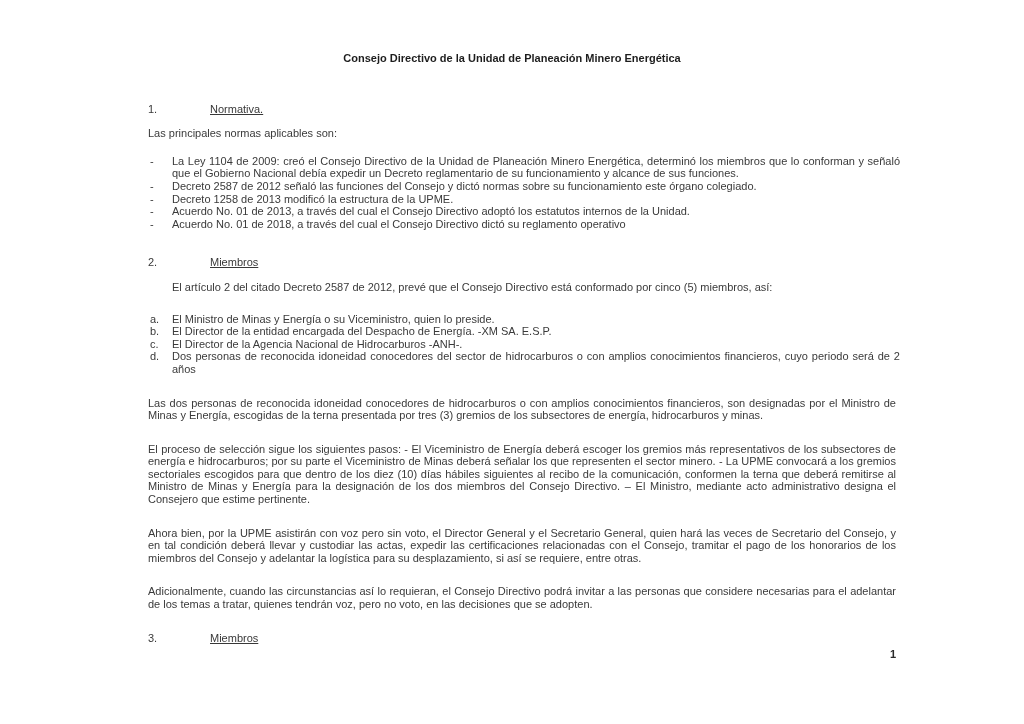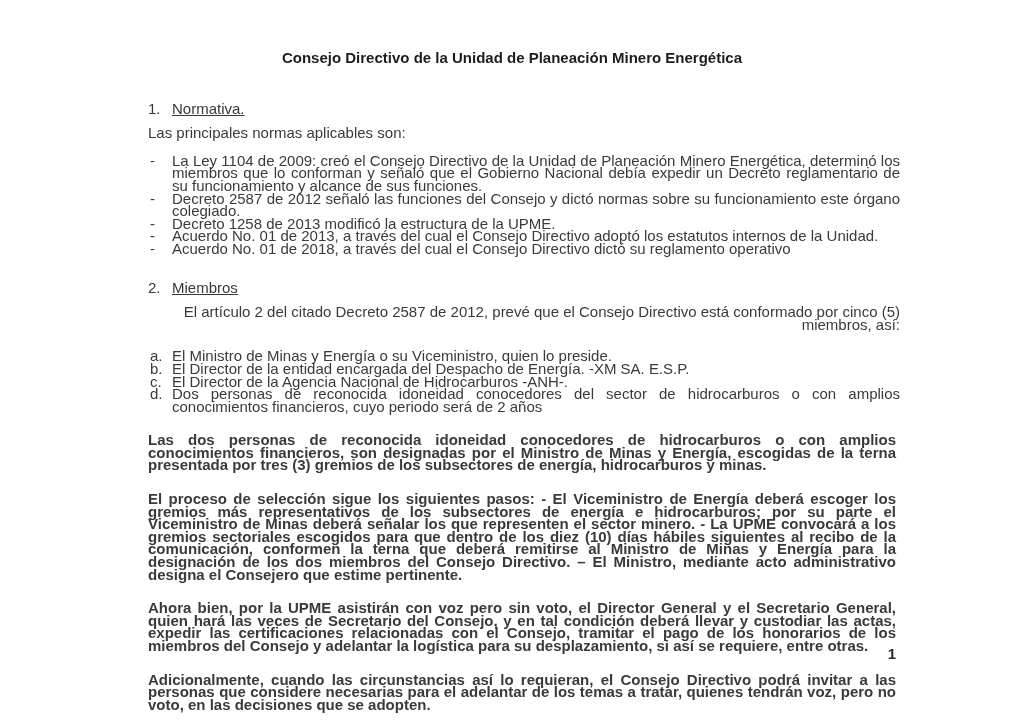--- a/index.html
+++ b/index.html
@@ -6,21 +6,21 @@
     margin: 0;
     padding: 0;
     background: #ffffff;
   }
   .page {
     position: relative;
     width: 1024px;
     height: 724px;
     background: #ffffff;
     font-family: "Liberation Sans", sans-serif;
-    font-size: 15px;
+    font-size: 11px;
     line-height: 12.6px;
     color: #3a3a3a;
     box-sizing: border-box;
     padding: 52px 124px 0 148px;
     overflow: hidden;
   }
   .title {
     font-weight: bold;
     color: #1d1d1d;
     text-align: center;
@@ -30,49 +30,48 @@
     display: flex;
     margin: 0 0 12px 0;
     color: #383838;
   }
   .hnum {
     flex: 0 0 24px;
     width: 24px;
   }
   .hlabel {
     text-decoration: underline;
+    margin-left: 38px;
   }
   .intro {
     margin: 0 0 15px 0;
   }
   .intro-indent {
     margin-left: 24px;
     margin-bottom: 19px;
-    text-align: right;
   }
   .list {
     margin: 0;
   }
   .li {
     display: flex;
   }
   .li .marker {
     flex: 0 0 24px;
     width: 24px;
     padding-left: 2px;
     box-sizing: border-box;
   }
   .li .litext {
     flex: 1;
     text-align: justify;
   }
   .para {
     margin: 21px 4px 0 0;
     text-align: justify;
-    font-weight: bold;
   }
   .h2 { margin-top: 26px; }
   .h3 { margin-top: 21px; margin-bottom: 15px; }
   .outdent {
     margin-left: -21px;
     margin-top: 0;
     text-align: left;
   }
   .pagenum {
     position: absolute;

